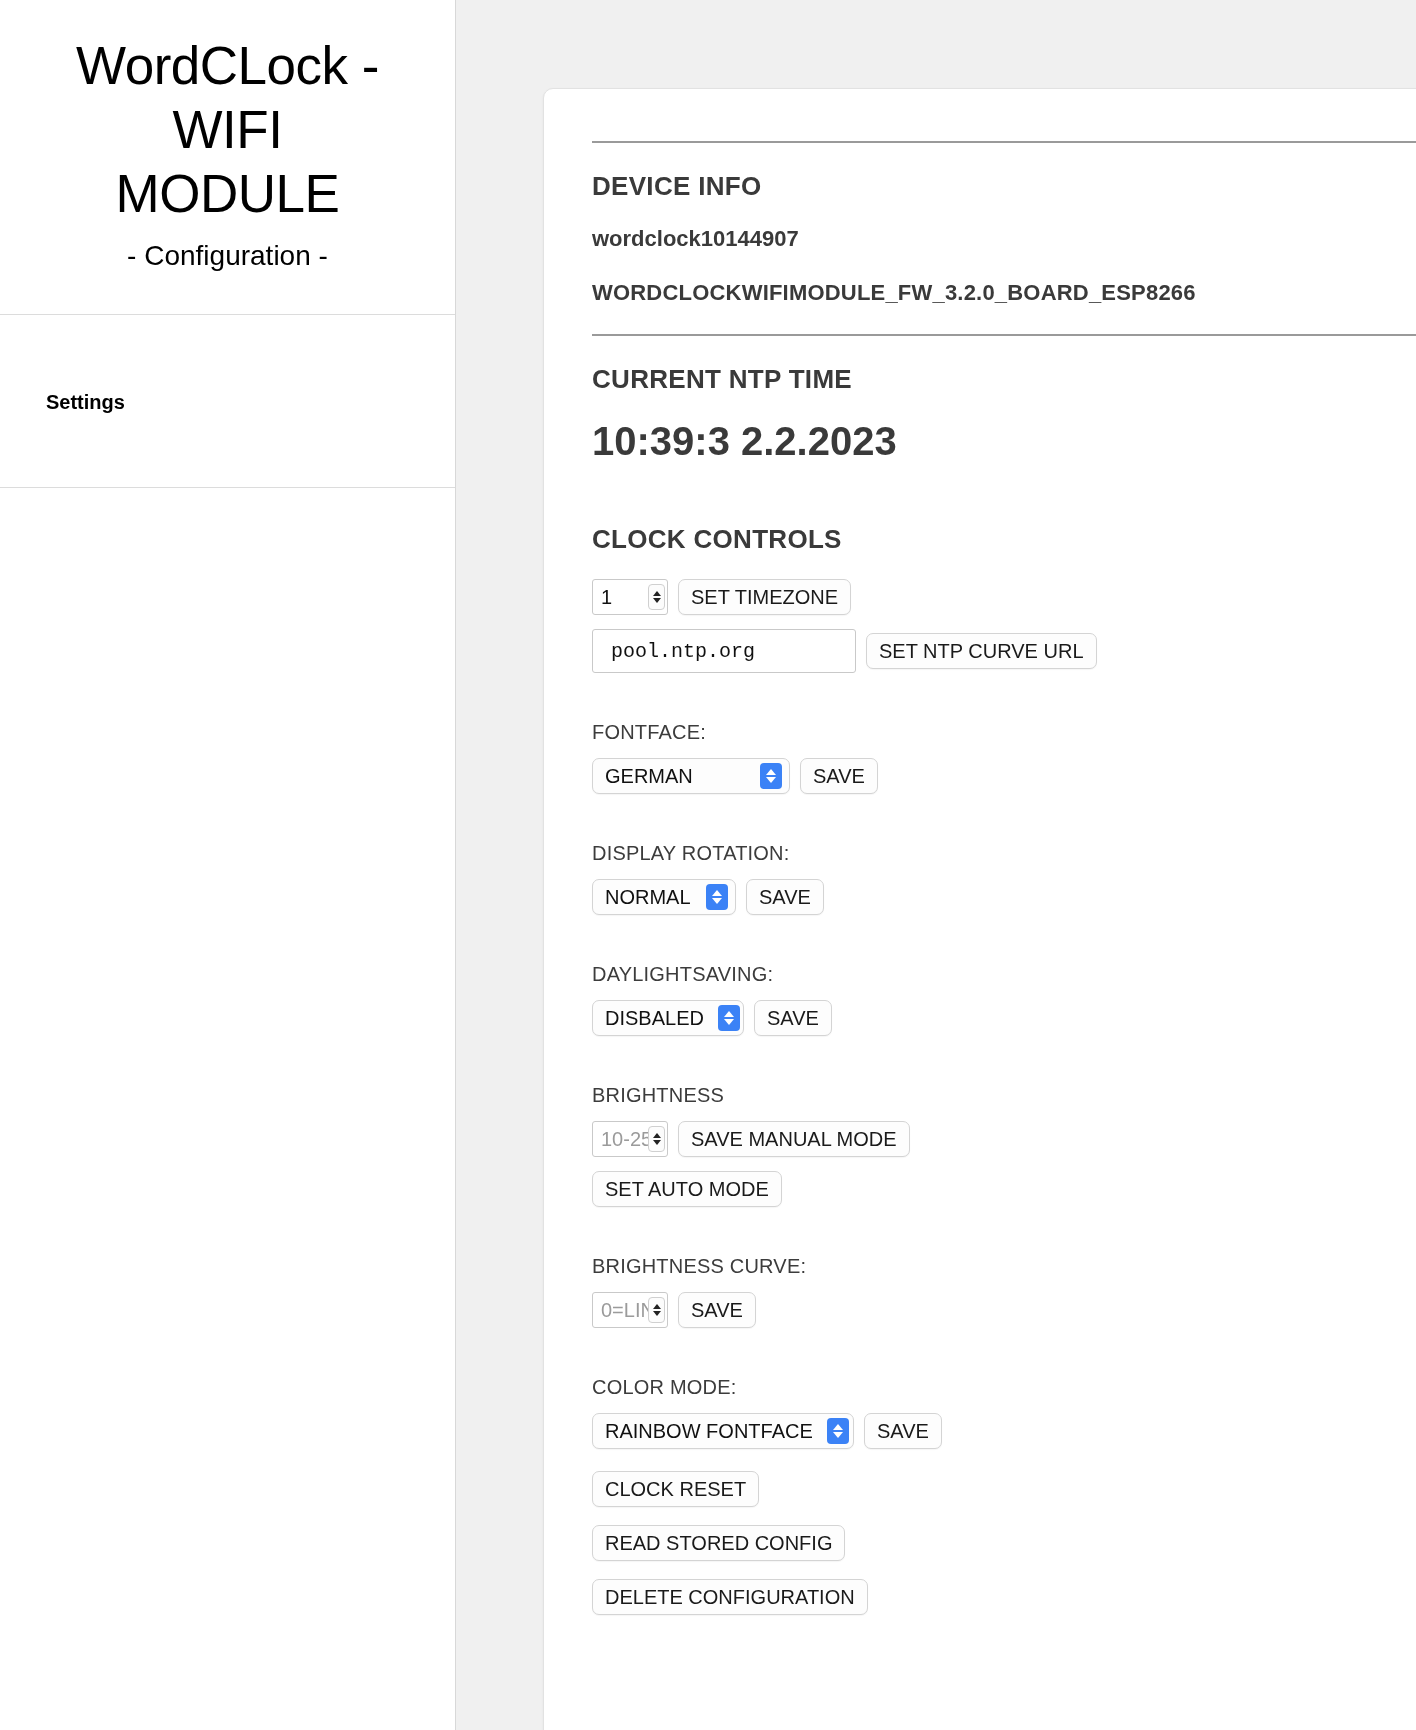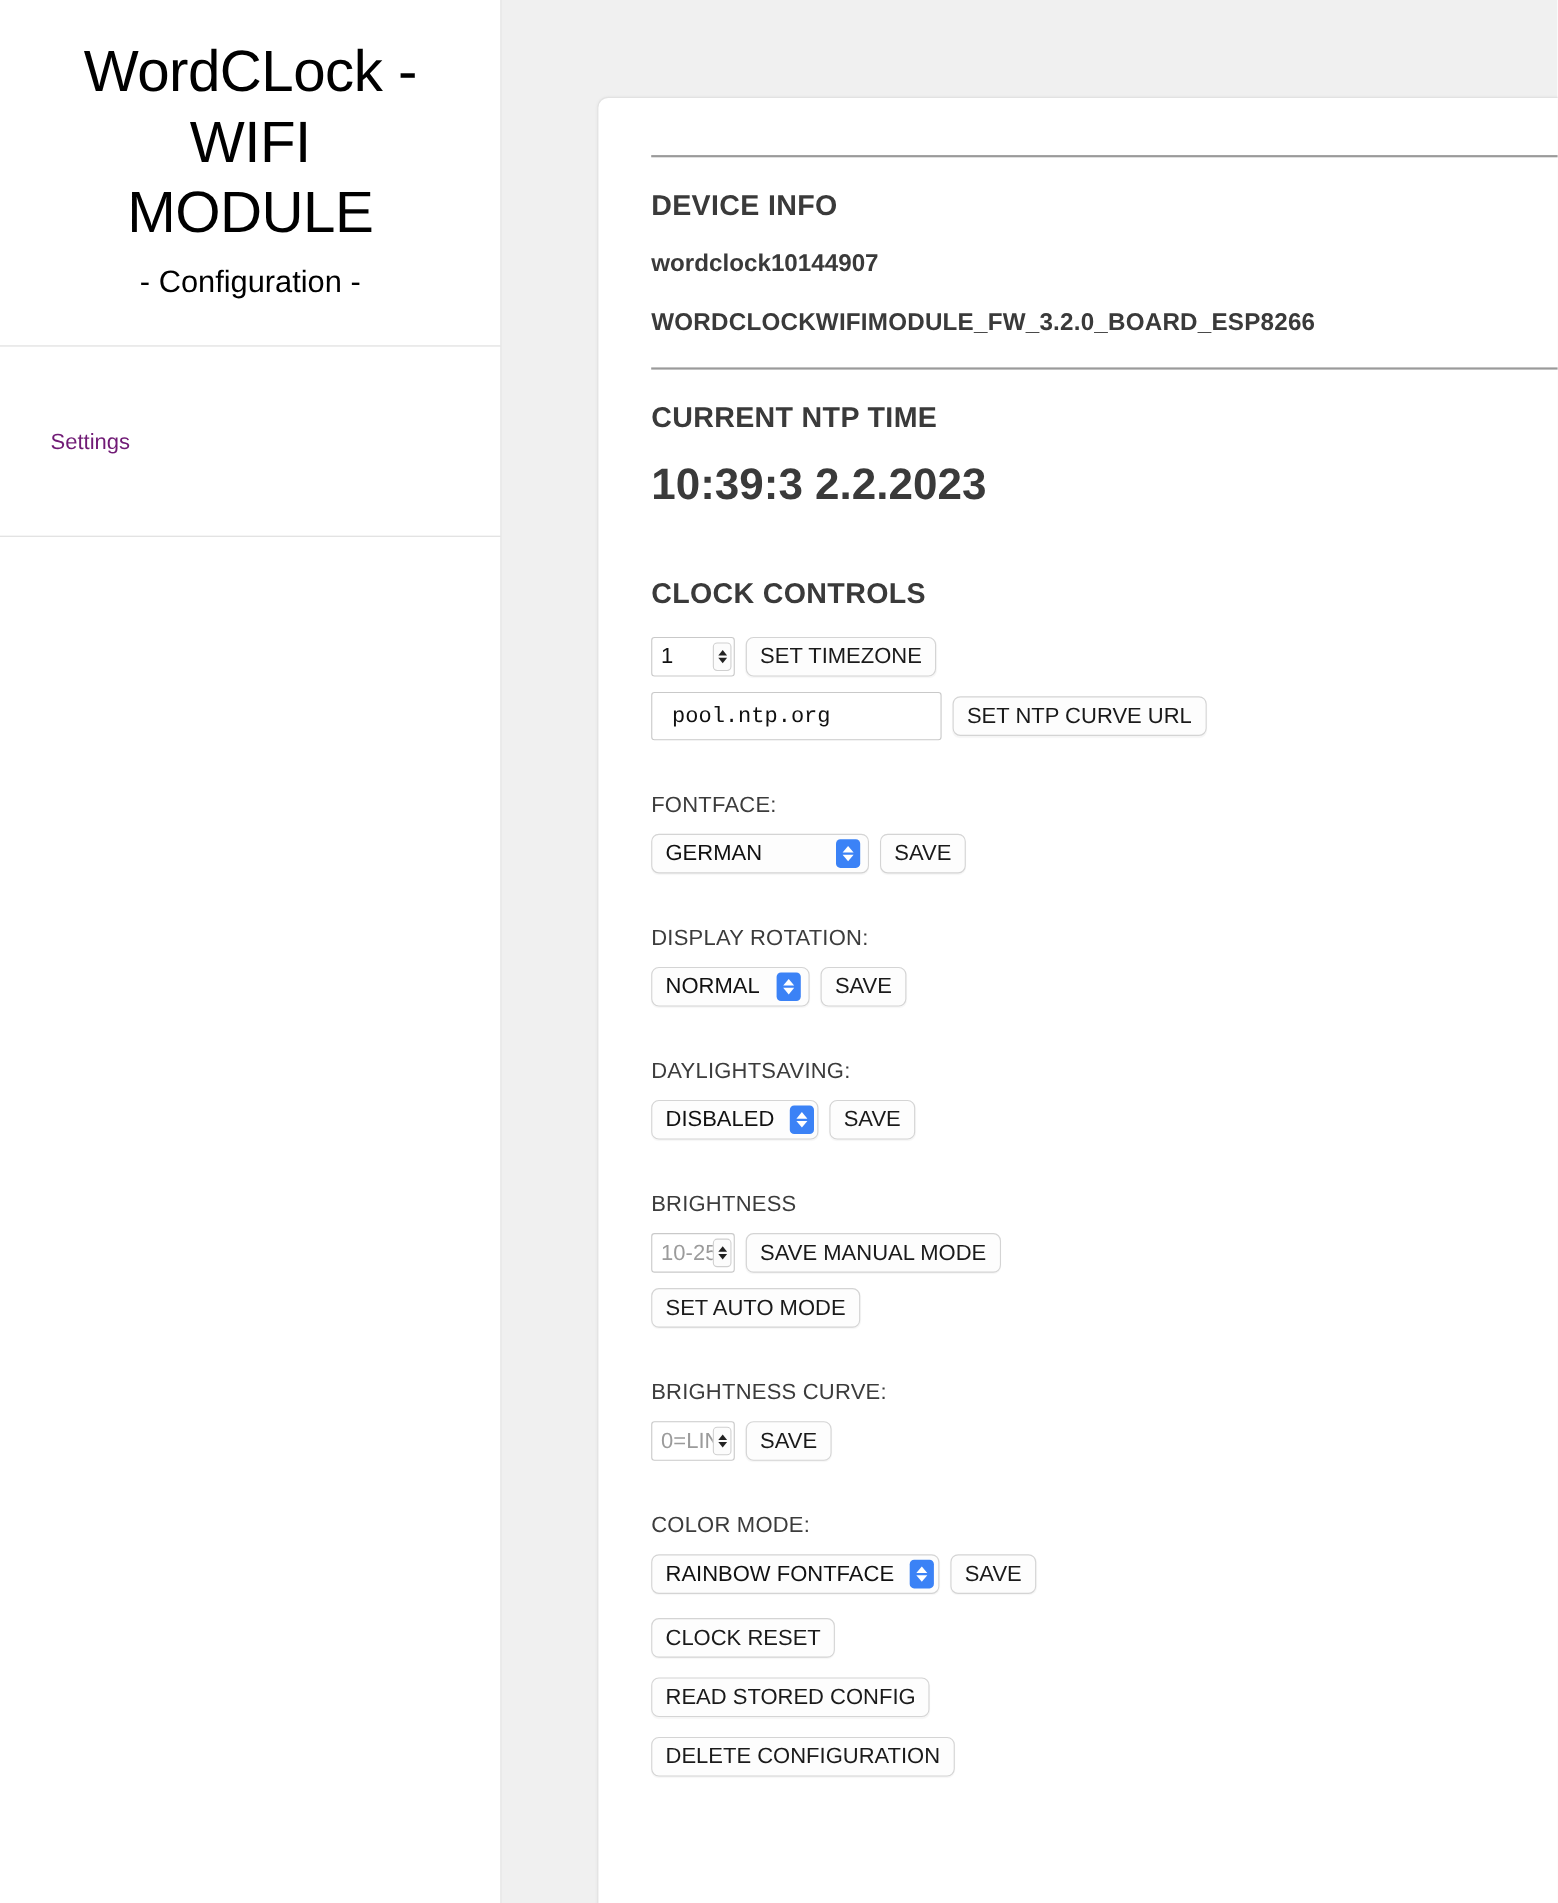--- a/index.html
+++ b/index.html
@@ -50,23 +50,24 @@
     color: #000000;
   }
 
   .nav-block {
     border-bottom: 1px solid #dcdcdc;
     padding: 68px 0 66px 0;
   }
   .nav-item {
     padding: 6px 0 6px 46px;
     font-size: 20px;
-    color: #701a75;
+    color: #000000;
     line-height: 26px;
     cursor: pointer;
+    font-weight: bold;
   }
 
   .sidebar-rest { flex: 1; }
 
   
   .main {
     flex: 1;
     height: 1730px;
     background: #f0f0f0;
     position: relative;

